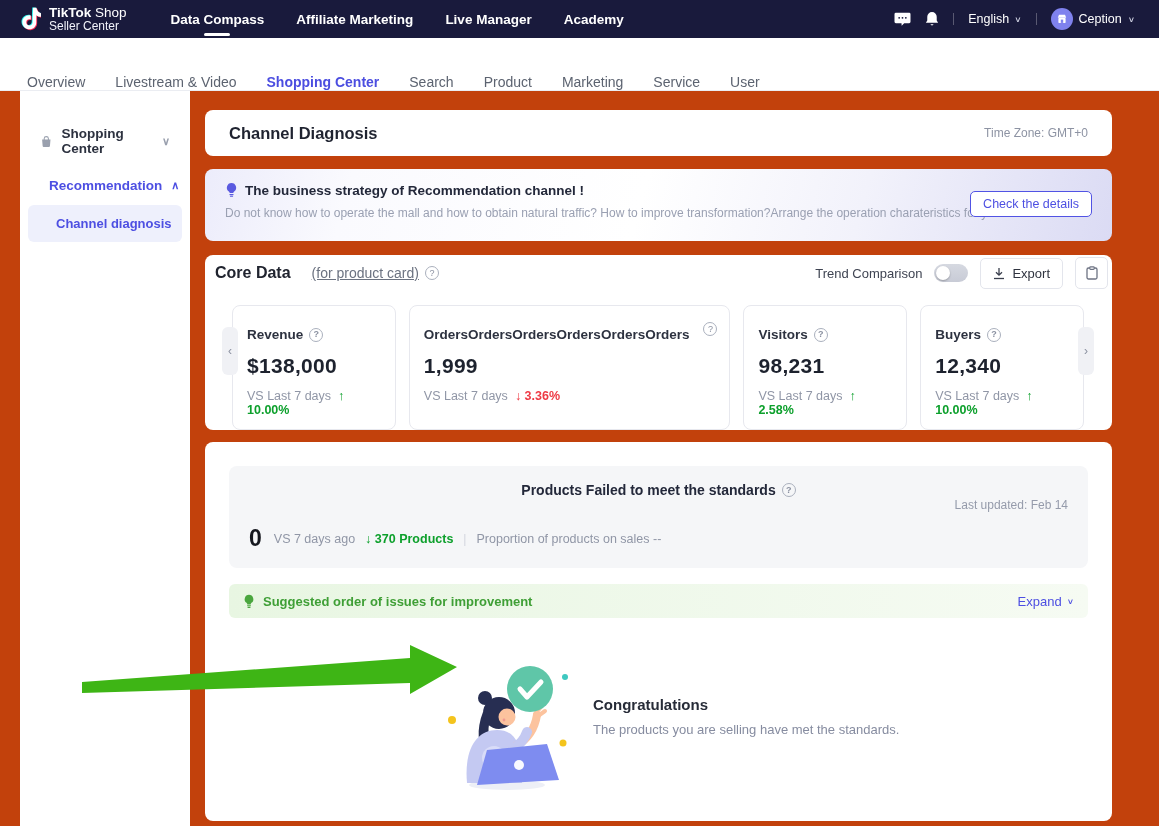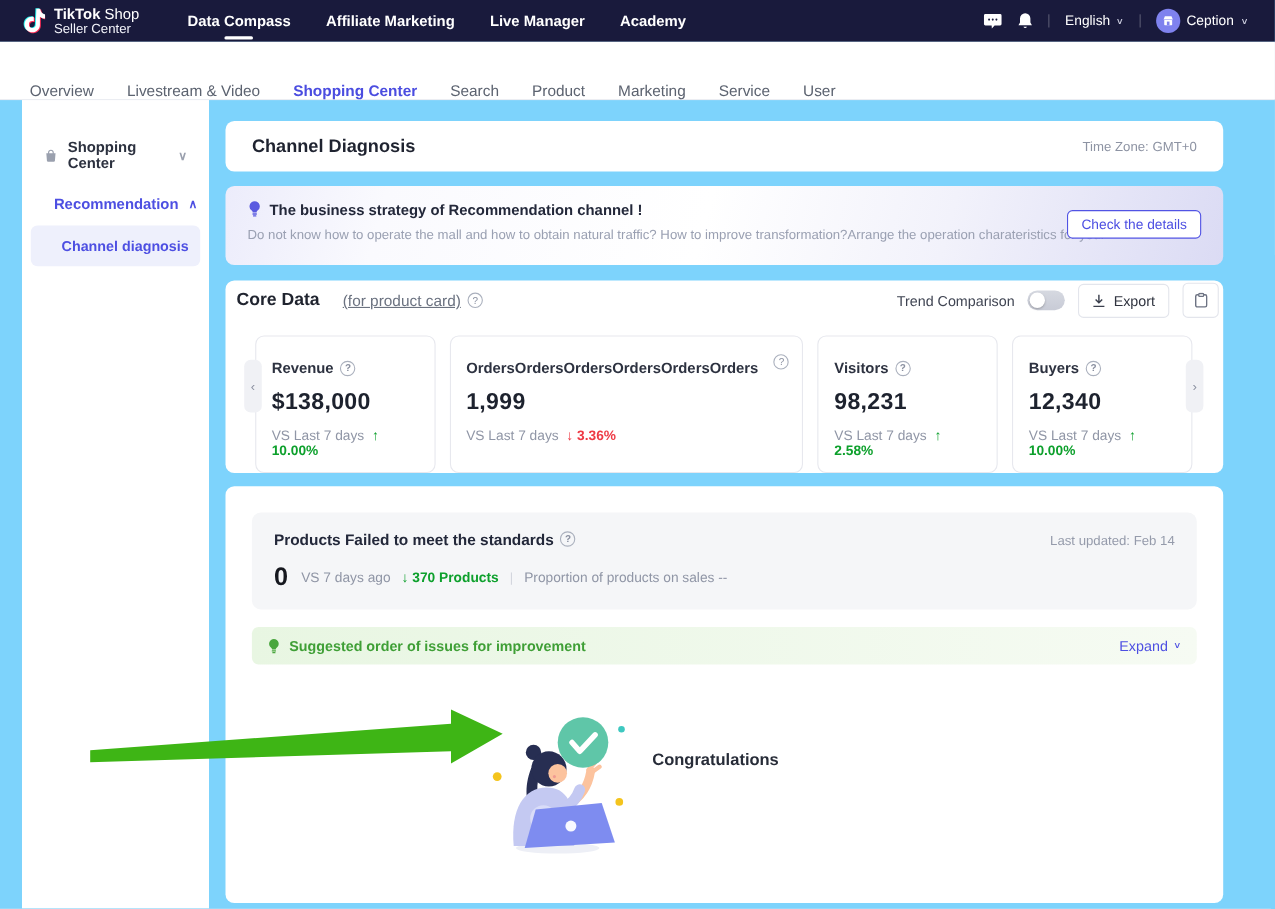--- a/index.html
+++ b/index.html
@@ -1,17 +1,17 @@
 <!DOCTYPE html>
 <html><head>
 <meta charset="utf-8">
 <style>
   * { margin:0; padding:0; box-sizing:border-box; }
   body { background:#e8e9ee; font-family:"Liberation Sans", sans-serif; }
-  .page { position:relative; width:1159px; height:826px; background:#7dd3fc; overflow:hidden; }
+  .page { position:relative; width:1159px; height:826px; background:#c2410c; overflow:hidden; }
 
   
   .topbar { height:38px; background:#191a3c; display:flex; align-items:center; color:#fff; }
   .logo { display:flex; align-items:center; gap:8px; margin-left:20px; }
   .logo-text { line-height:1.05; }
   .logo-line1 { font-size:13.5px; }
   .logo-line1 b { font-weight:800; }
   .logo-line2 { font-size:12px; color:#f2f3fa; }
   .top-nav { display:flex; gap:32px; margin-left:44px; }
   .top-nav-item { position:relative; font-size:13.5px; font-weight:700; cursor:pointer; }
@@ -87,21 +87,21 @@
   .metric-vs { margin-top:11px; font-size:12.5px; color:#9096a6; }
   .delta { font-weight:700; margin-left:7px; }
   .delta.up { color:#0da02c; }
   .delta.down { color:#ee3a45; }
   .car { position:absolute; width:16px; height:48px; background:#f0f1f5; border-radius:6px; color:#8a90a0;
       display:flex; align-items:center; justify-content:center; font-size:12px; top:72px; cursor:pointer; }
   .car-left { left:17px; } .car-right { right:18px; }
 
   .standards-card { margin-top:12px; padding:24px; height:379px; }
   .gray-panel { background:#f5f6f8; border-radius:8px; padding:16px 20px; }
-  .gp-row1 { display:flex; align-items:flex-end; }
+  .gp-row1 { display:flex; align-items:center;flex-direction:column; }
   .gp-title { font-size:14px; font-weight:700; color:#23283a; display:flex; align-items:center; }
   .gp-updated { margin-left:auto; font-size:12px; color:#959bab; }
   .gp-row2 { margin-top:13px; display:flex; align-items:center; gap:10px; }
   .gp-value { font-size:23px; font-weight:800; color:#16181f; margin-right:2px; }
   .gp-vs { font-size:12.5px; color:#9096a6; }
   .standards-delta { font-size:12.5px; font-weight:700; color:#0da02c; }
   .gp-div { color:#d3d6de; font-size:12px; }
   .gp-prop { font-size:12.5px; color:#9096a6; }
 
   .green-banner { margin-top:16px; height:34px; border-radius:6px;
@@ -340,20 +340,21 @@
             <circle cx="72" cy="113" r="5" fill="#ffffff" opacity=".95"></circle>
             <circle cx="83" cy="37" r="23" fill="#5fc6a8"></circle>
             <polyline points="73,37 80,45 94,30" fill="none" stroke="#ffffff" stroke-width="5" stroke-linecap="round" stroke-linejoin="round"></polyline>
             <circle cx="118" cy="25" r="3" fill="#3ec8c0"></circle>
             <circle cx="5" cy="68" r="4" fill="#f4c41d"></circle>
             <circle cx="116" cy="91" r="3.5" fill="#f4c41d"></circle>
           </svg>
         </div>
         <div class="congrats-text">
           <div class="congrats-title">Congratulations</div>
+          <div class="congrats-desc">The products you are selling have met the standards.</div>
         </div>
       </div>
     </div>
   </div>
 
   <svg class="annot-arrow" viewBox="0 0 400 70">
     <polygon points="12,52 340,28 340,15 387,37 340,64 340,53 12,63" fill="#3eb515"></polygon>
   </svg>
 
 </div>

